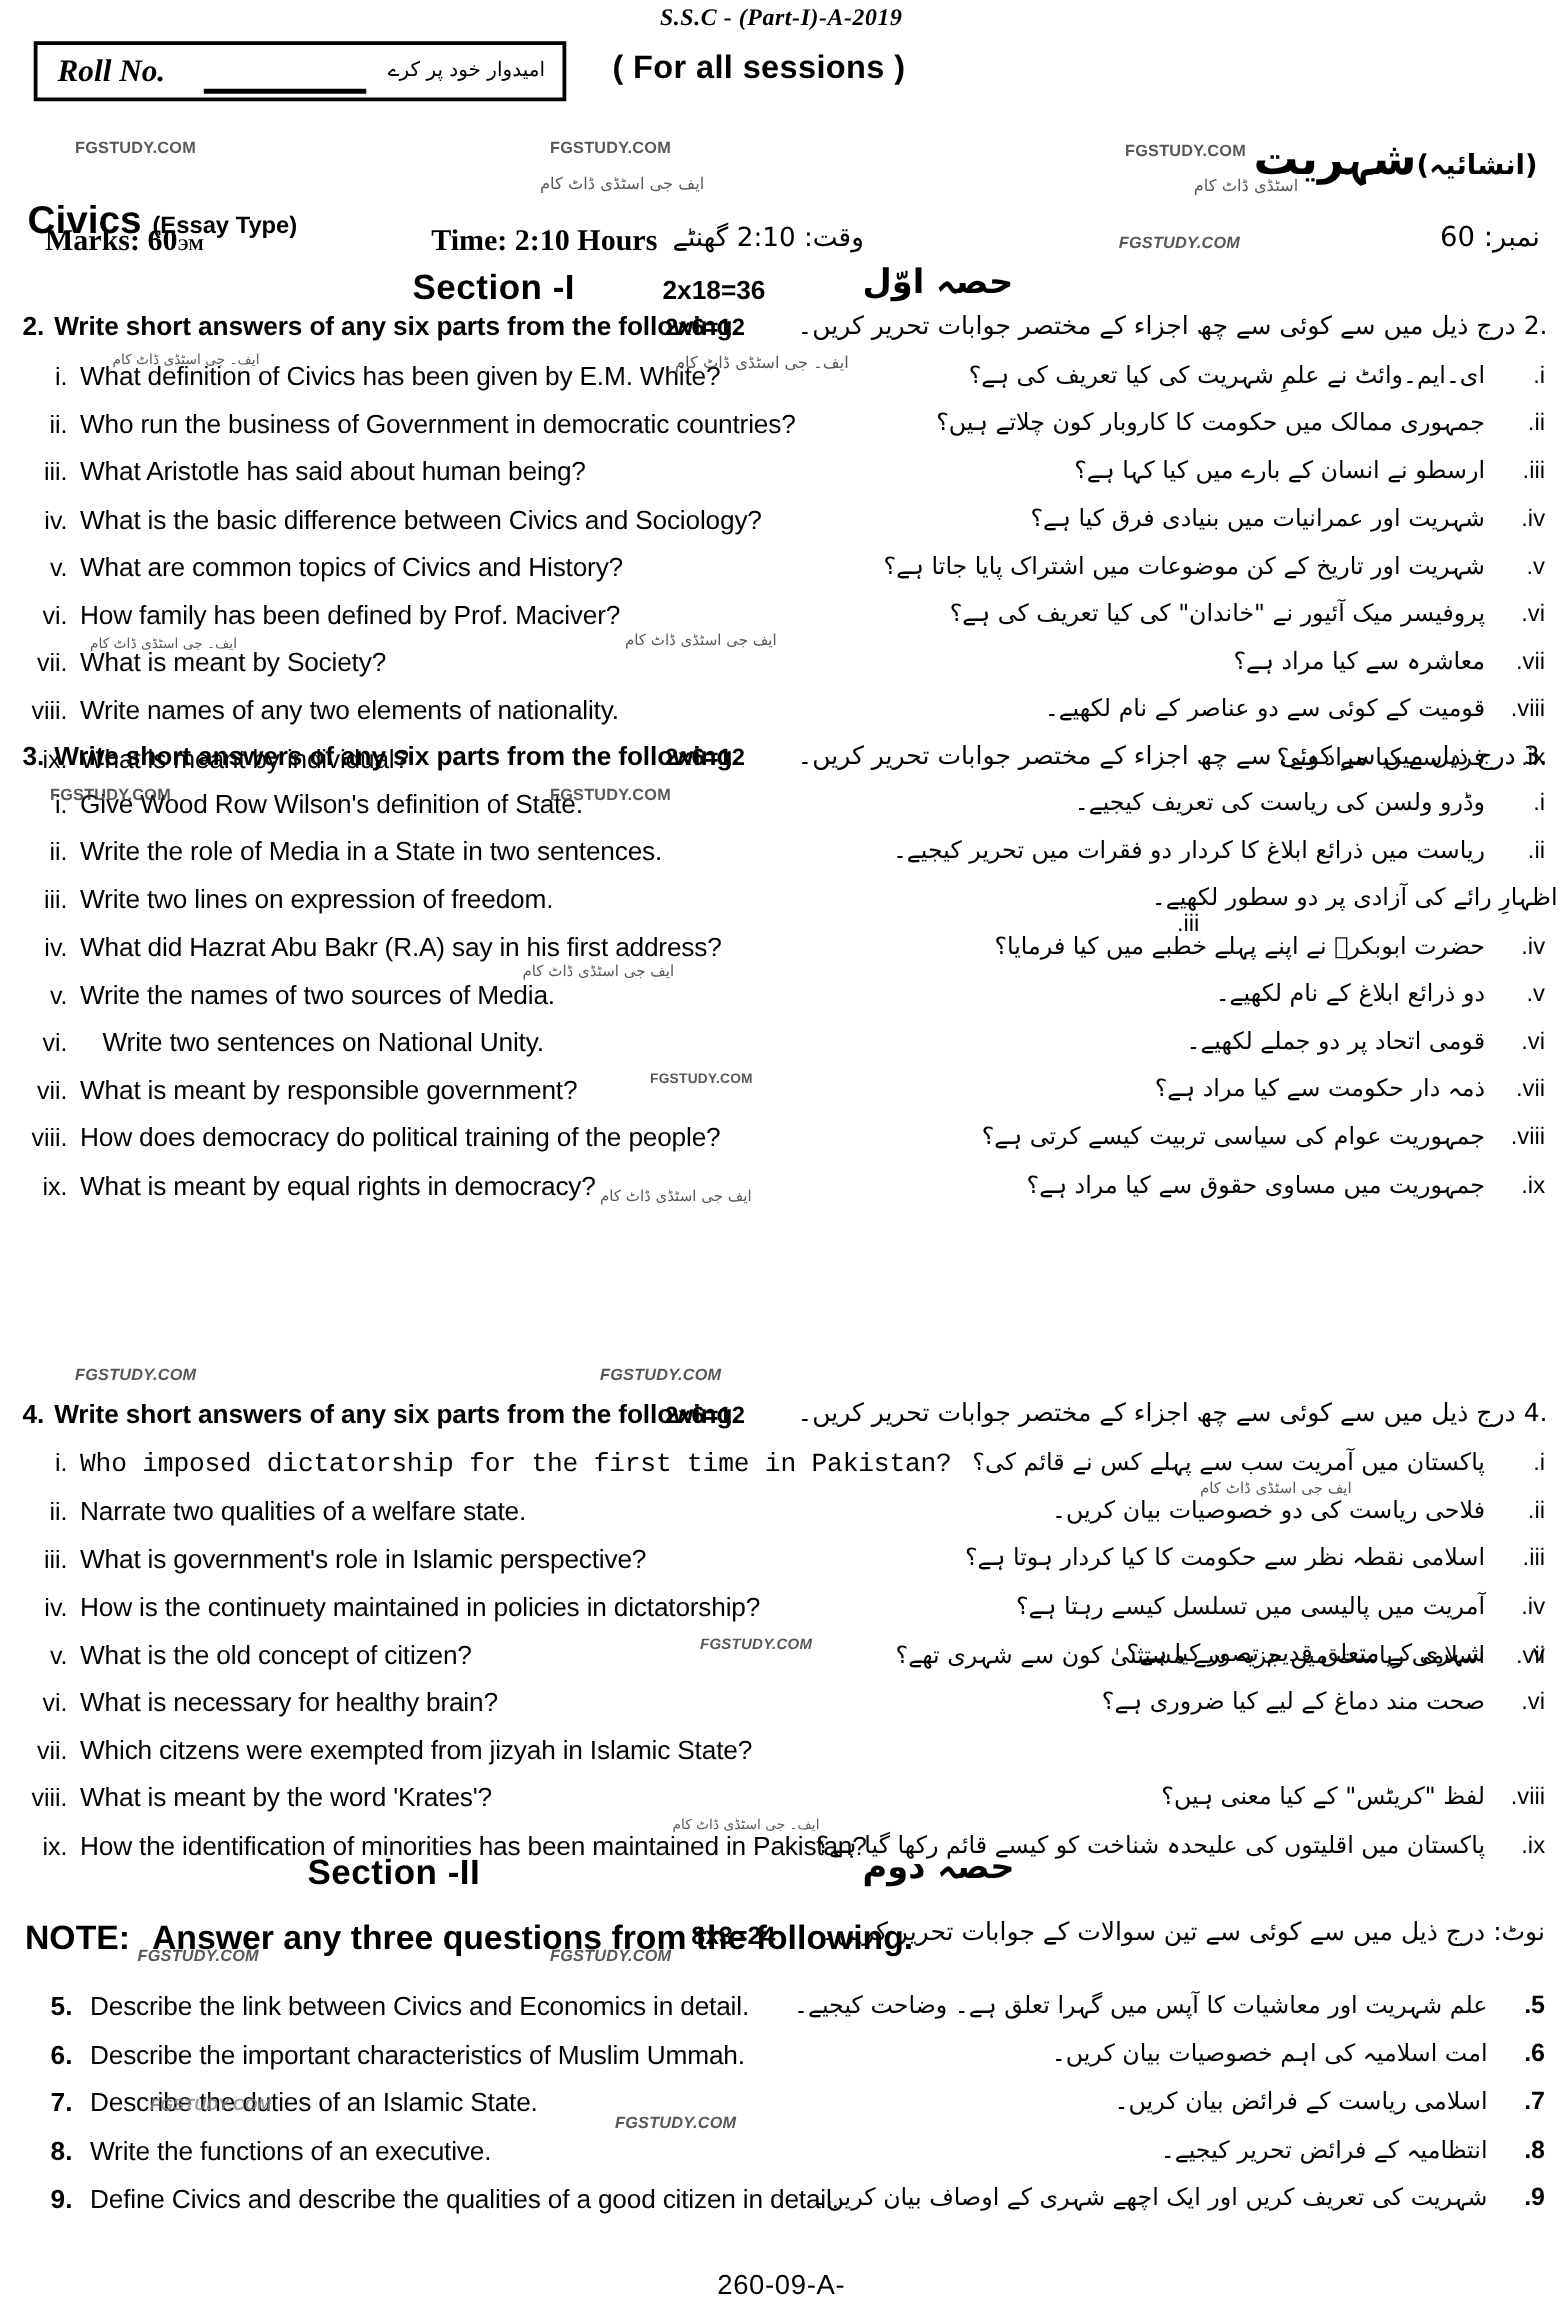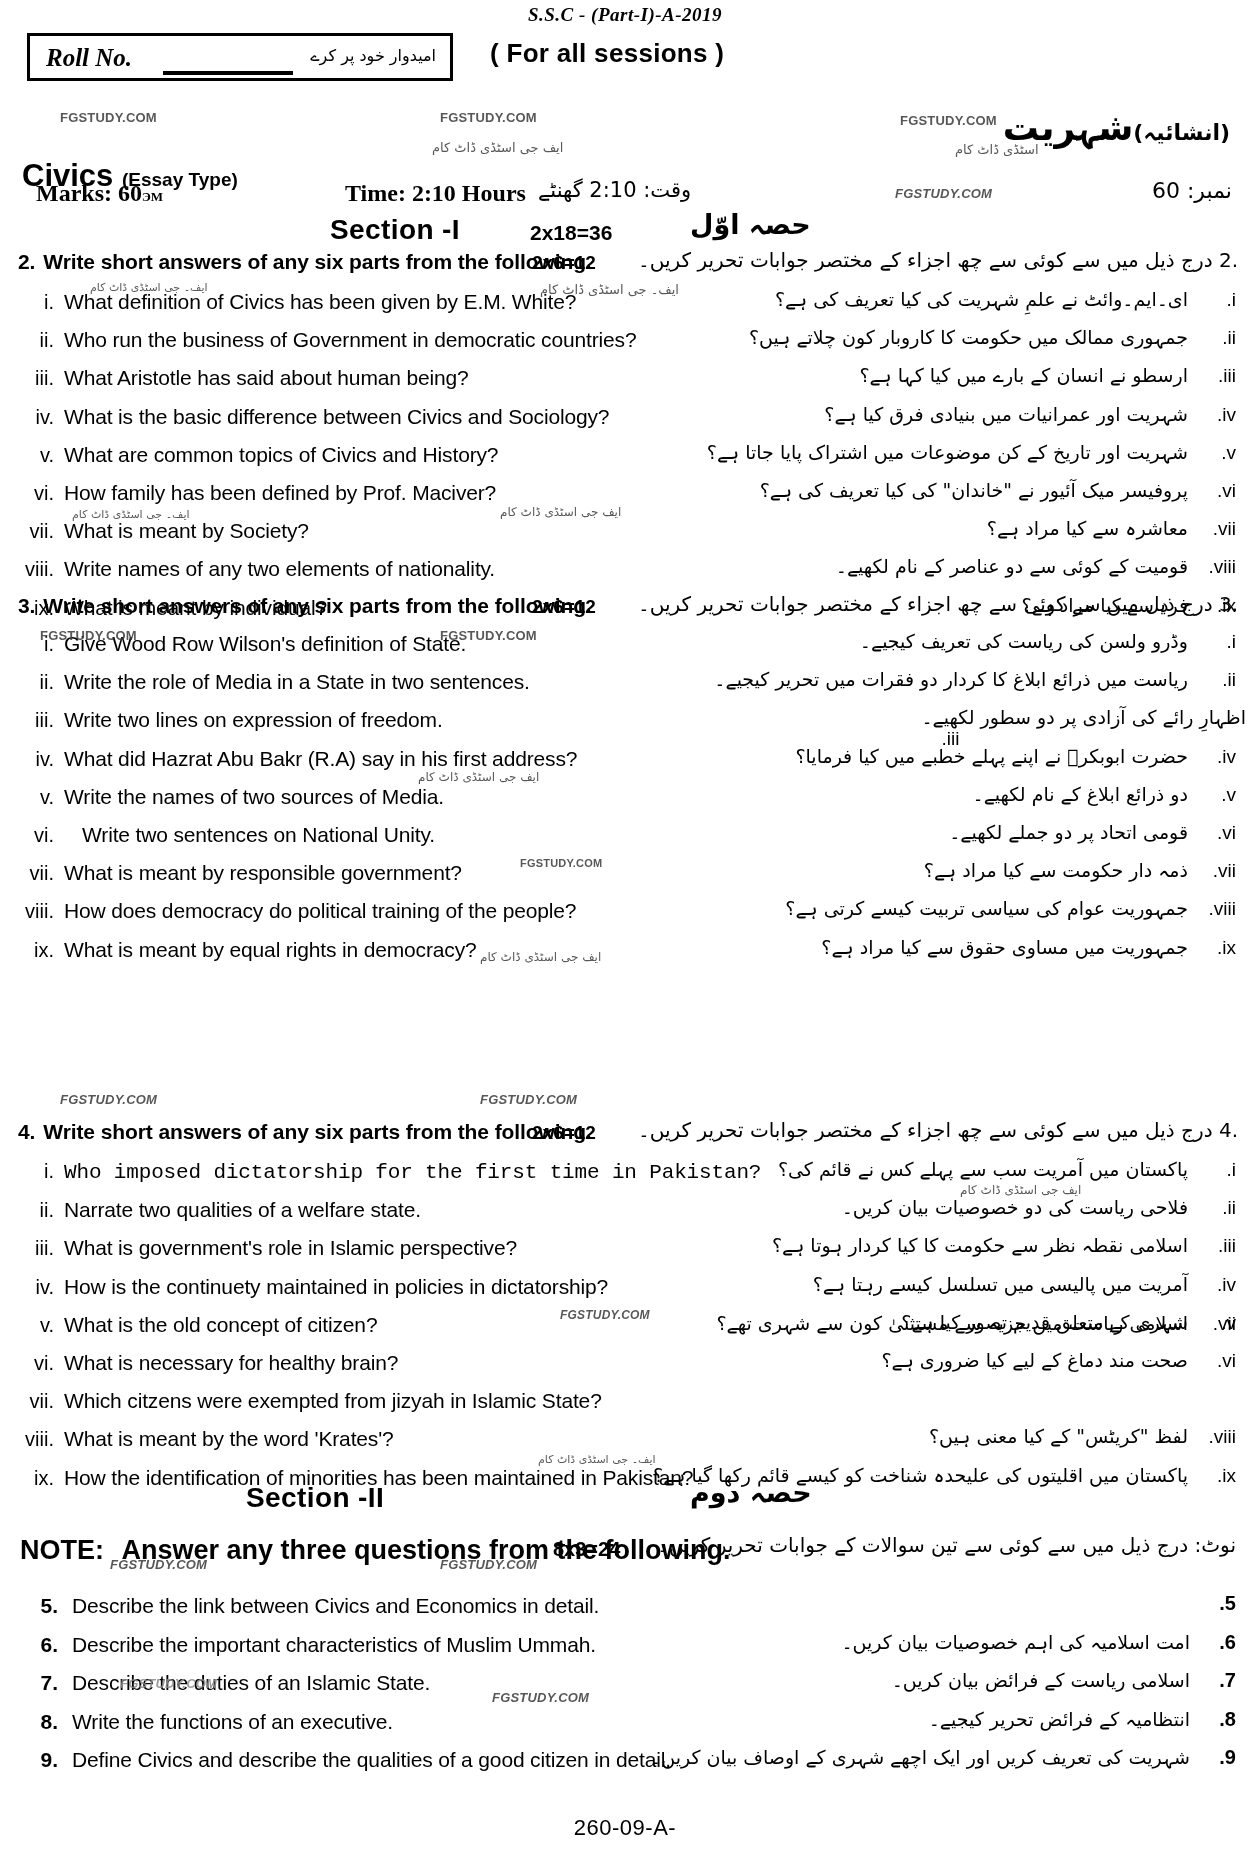--- a/index.html
+++ b/index.html
@@ -489,20 +489,21 @@
   </div>
   <div class="abs note-marks" style="top:1538px; left:553px;">8x3=24</div>
   <div class="abs note-ur" style="top:1533px; right:14px;">نوٹ: درج ذیل میں سے کوئی سے تین سوالات کے جوابات تحریر کریں۔</div>
 
   <div id="long-questions-layer">
       <div class="abs row" style="top: 1594px; left: 18px;">
         <span class="long-num">5.</span>
         <span class="long-en" style="margin-left: 14px;">Describe the link between Civics and Economics in detail.</span>
       </div>
       <div class="abs row-r" style="top: 1592px; right: 14px;">
+        <span class="long-ur">علم شہریت اور معاشیات کا آپس میں گہرا تعلق ہے۔ وضاحت کیجیے۔</span>
         <span class="long-ur-num" style="margin-left: 12px; text-align: right;">.5</span>
       </div>
       <div class="abs row" style="top: 1632.5px; left: 18px;">
         <span class="long-num">6.</span>
         <span class="long-en" style="margin-left: 14px;">Describe the important characteristics of Muslim Ummah.</span>
       </div>
       <div class="abs row-r" style="top: 1630.5px; right: 14px;">
         <span class="long-ur">امت اسلامیہ کی اہم خصوصیات بیان کریں۔</span>
         <span class="long-ur-num" style="margin-left: 12px; text-align: right;">.6</span>
       </div>

